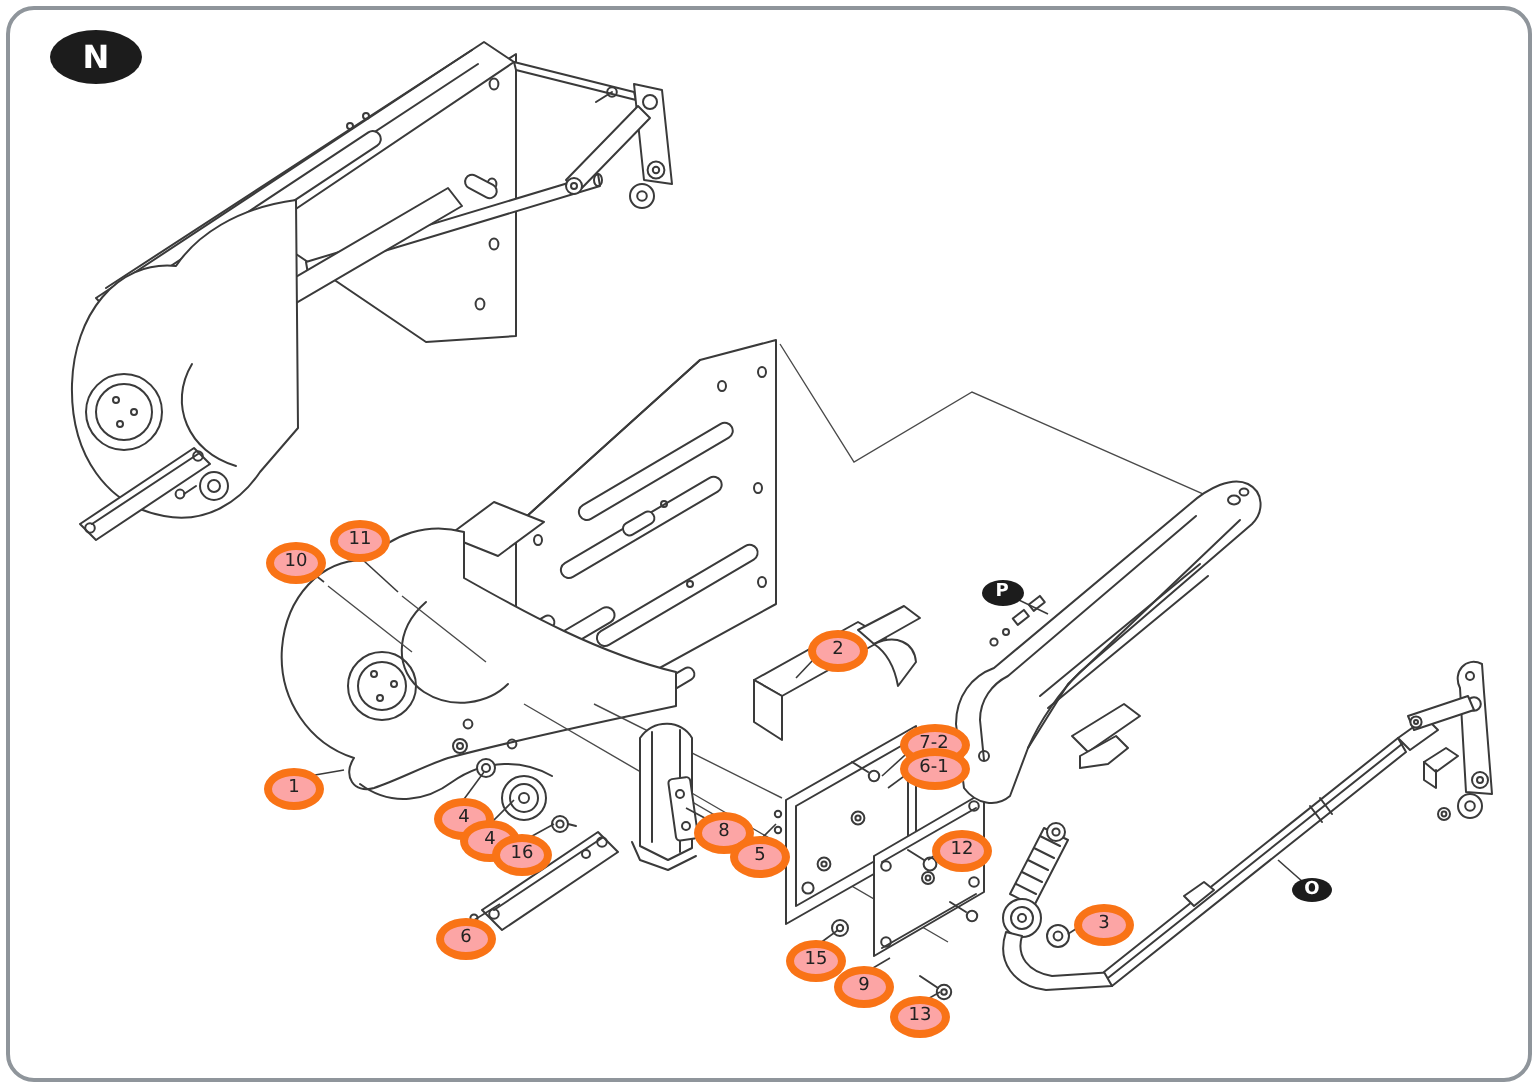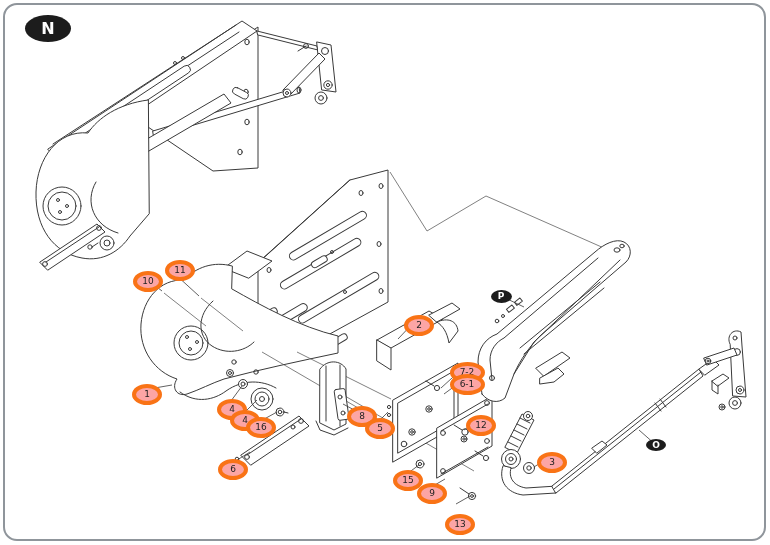--- a/index.html
+++ b/index.html
@@ -274,21 +274,21 @@
     <div class="balloon" style="left: 132px; top: 383.5px; width: 22px; height: 13px;">1</div>
     <div class="balloon" style="left: 404px; top: 314.5px; width: 22px; height: 13px;">2</div>
     <div class="balloon" style="left: 217px; top: 398.5px; width: 22px; height: 13px;">4</div>
     <div class="balloon" style="left: 230px; top: 409.5px; width: 22px; height: 13px;">4</div>
     <div class="balloon" style="left: 246px; top: 416.5px; width: 22px; height: 13px;">16</div>
     <div class="balloon" style="left: 218px; top: 458.5px; width: 22px; height: 13px;">6</div>
     <div class="balloon" style="left: 347px; top: 405.5px; width: 22px; height: 13px;">8</div>
     <div class="balloon" style="left: 365px; top: 417.5px; width: 22px; height: 13px;">5</div>
     <div class="balloon" style="left: 393px; top: 469.5px; width: 22px; height: 13px; text-align: right;">15</div>
     <div class="balloon" style="left: 417px; top: 482.5px; width: 22px; height: 13px;">9</div>
-    <div class="balloon" style="left: 445px; top: 497.5px; width: 22px; height: 13px; margin-top: 16px;">13</div>
+    <div class="balloon" style="left: 445px; top: 497.5px; width: 22px; height: 13px;">13</div>
     <div class="balloon" style="left: 466px; top: 414.5px; width: 22px; height: 13px;">12</div>
     <div class="balloon" style="left: 449.5px; top: 361.5px; width: 27px; height: 13px;">7-2</div>
     <div class="balloon" style="left: 449.5px; top: 373.5px; width: 27px; height: 13px;">6-1</div>
     <div class="balloon" style="left: 537px; top: 451.5px; width: 22px; height: 13px;">3</div>
     <div class="oval-badge" style="left: 25px; top: 14.5px; width: 46px; height: 27px; font-size: 16px;">N</div>
     <div class="oval-badge" style="left: 490.5px; top: 289.5px; width: 21px; height: 13px; font-size: 9px;">P</div>
     <div class="oval-badge" style="left: 646px; top: 439px; width: 20px; height: 12px; font-size: 9px;">O</div>
   </div>
 
 </body></html>

